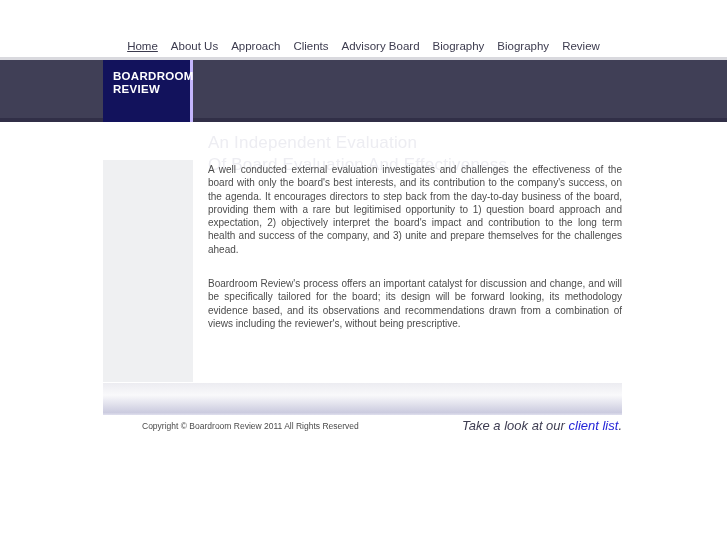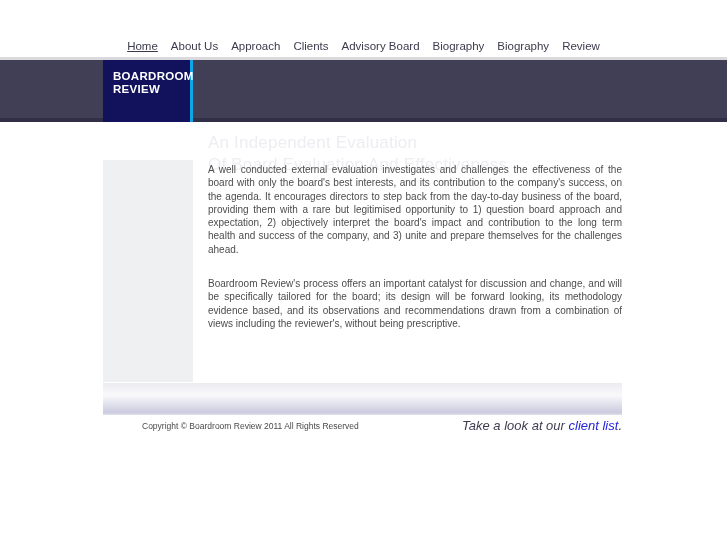--- a/index.html
+++ b/index.html
@@ -51,21 +51,21 @@
     background: #403f56;
     border-bottom: 4px solid #312f47;
   }
   .logo-box {
     position: absolute;
     top: 60px;
     left: 103px;
     width: 87px;
     height: 62px;
     background: #12125c;
-    border-right: 3px solid #0ea5e9;
+    border-right: 3px solid #c4b5fd;
     box-sizing: content-box;
     cursor: pointer;
   }
   .logo-text {
     padding: 10px 0 0 10px;
     color: #ffffff;
     font-size: 11.5px;
     font-weight: bold;
     line-height: 13px;
     letter-spacing: 0.3px;

